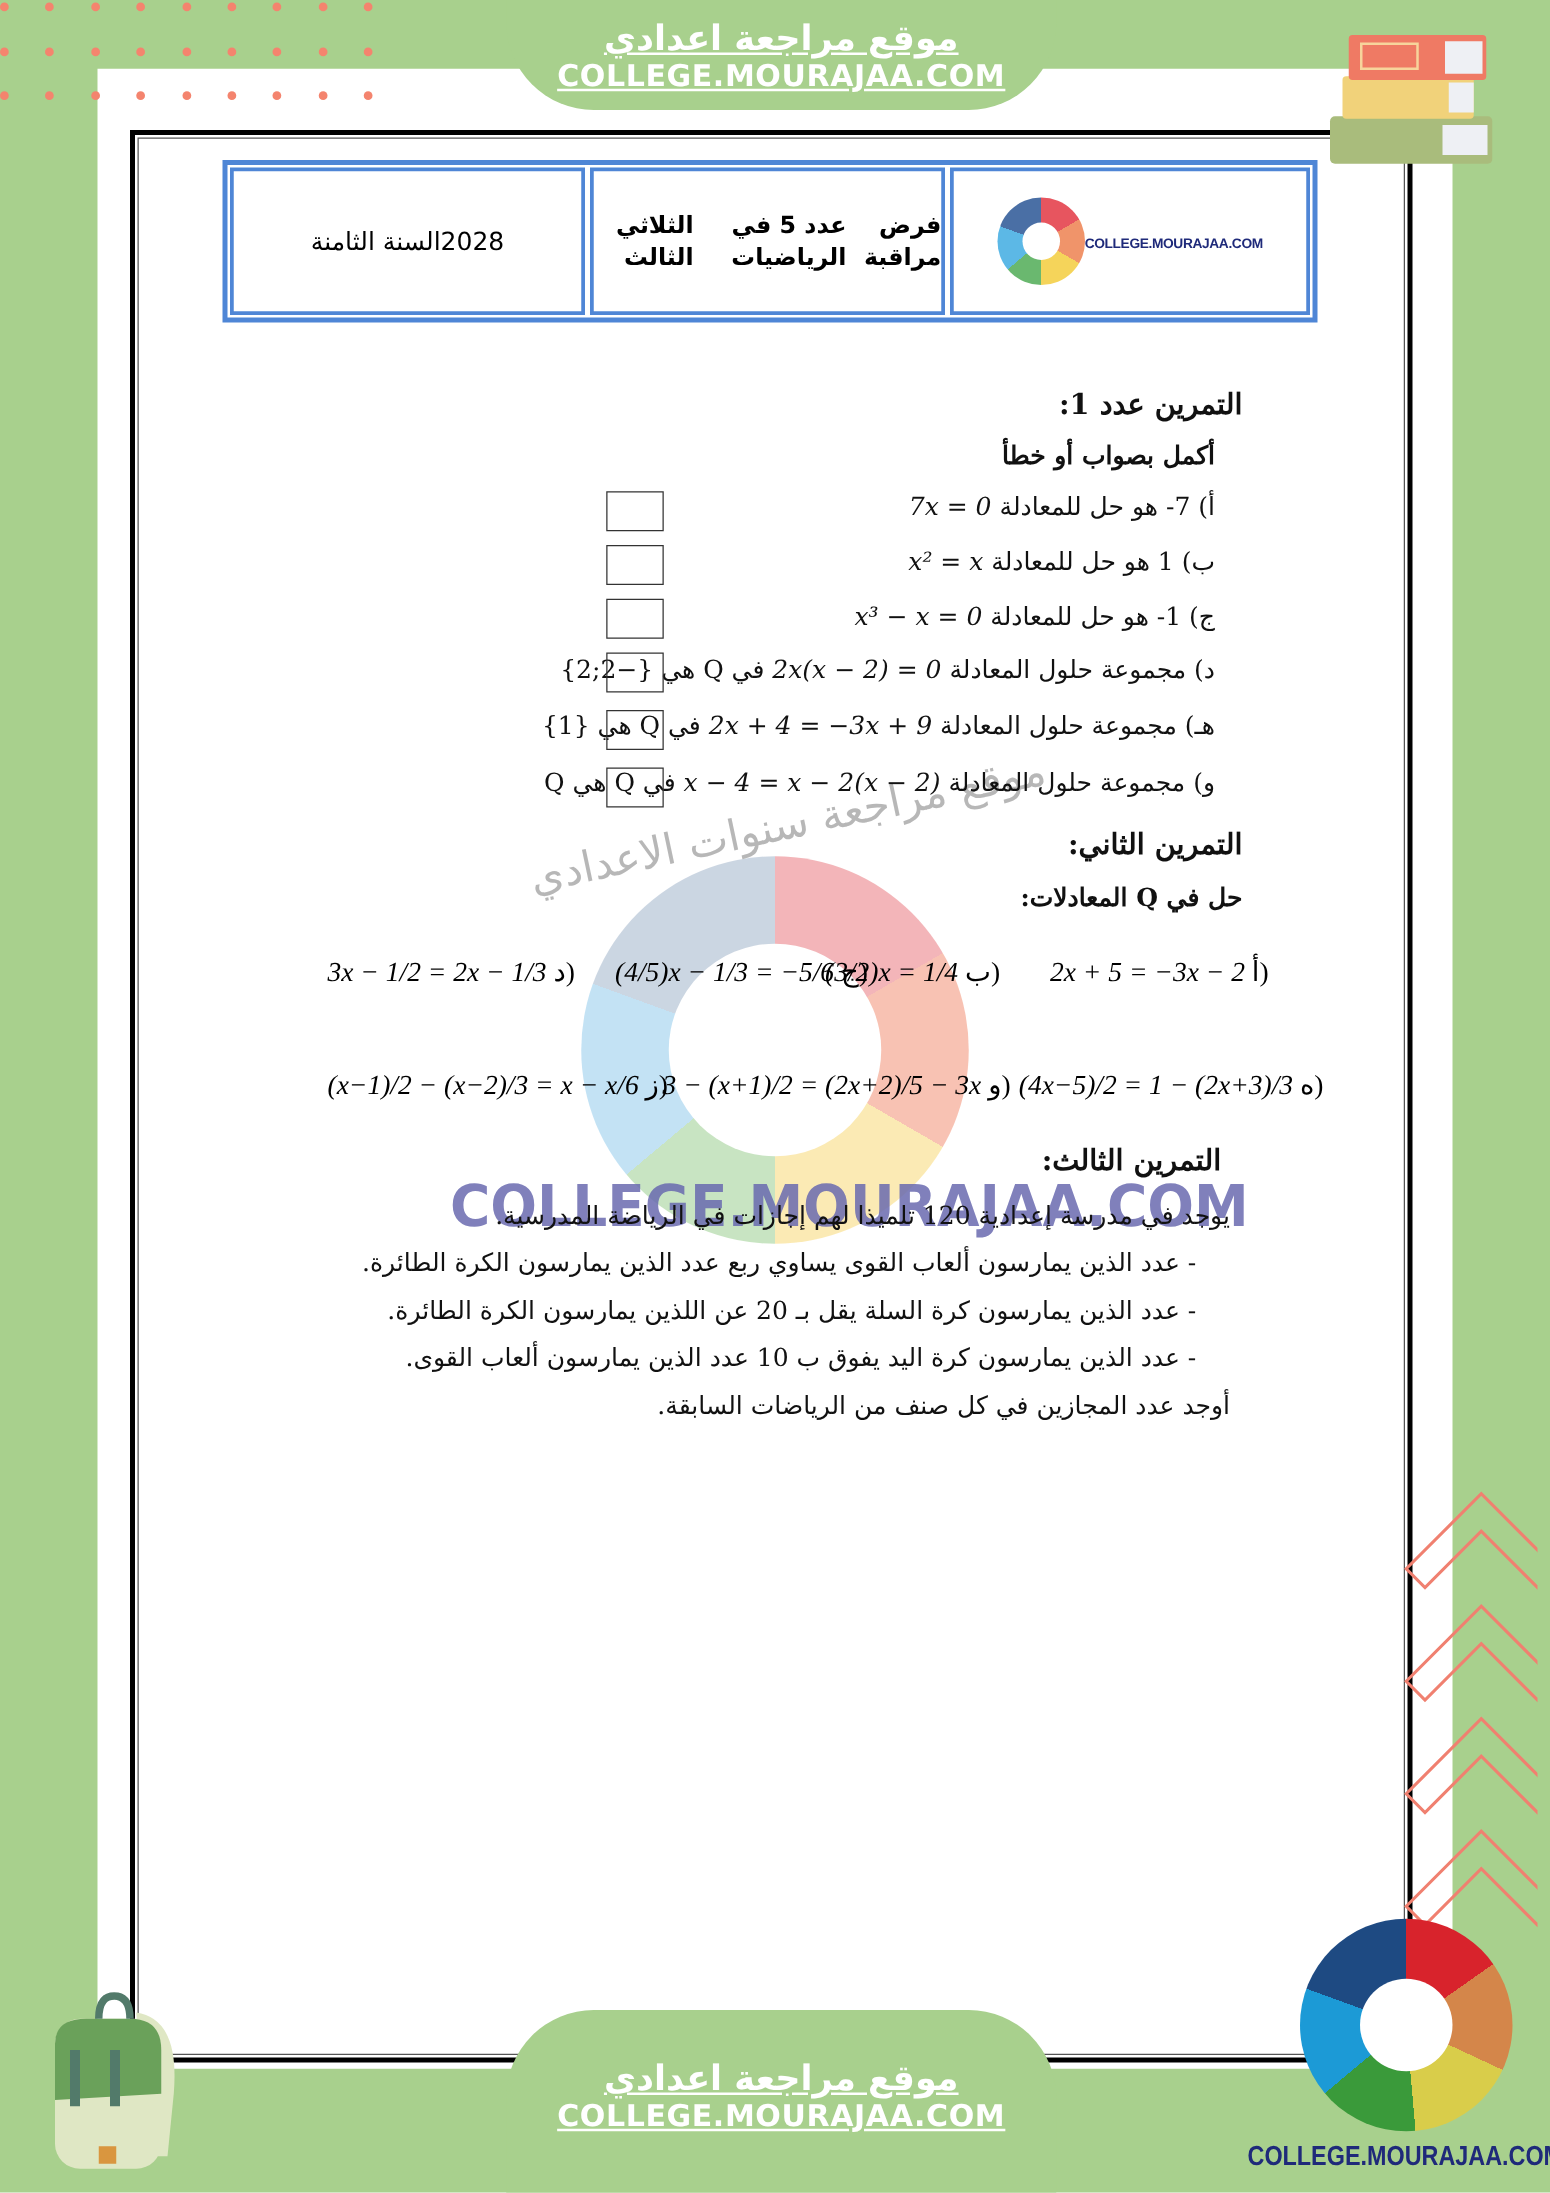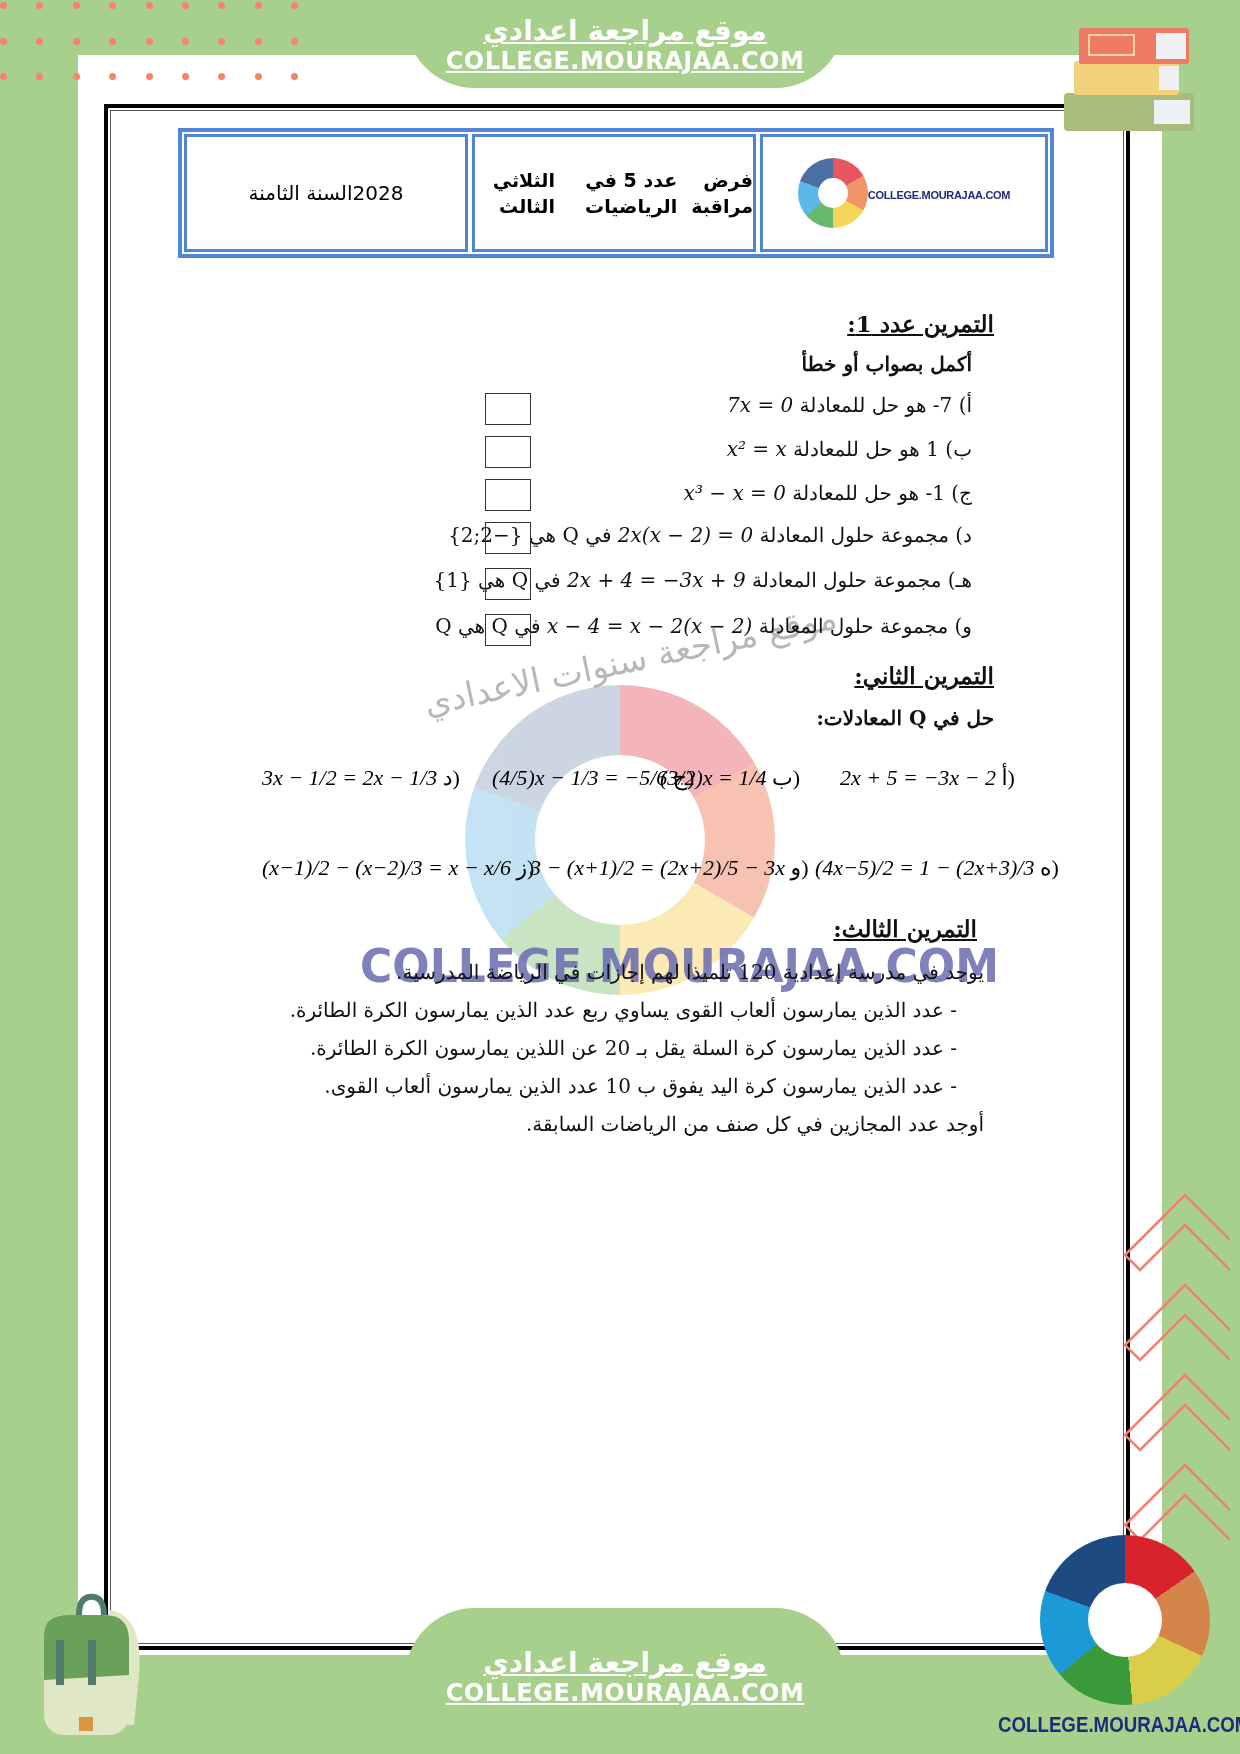--- a/index.html
+++ b/index.html
@@ -18,21 +18,21 @@
   .frame-inner{position:absolute;left:110px;top:110px;width:1014px;height:1534px;border:1px solid #555;box-sizing:border-box;}
   .header-table{position:absolute;left:178px;top:128px;width:876px;height:130px;border:4px solid #4f86d6;box-sizing:border-box;display:flex;background:#fff;}
   .hcell{border:3px solid #4f86d6;margin:2px;box-sizing:border-box;display:flex;flex-direction:row;align-items:center;justify-content:center;font-family:"DejaVu Sans","Liberation Sans",sans-serif;}
   .hcell.left{width:284px;font-size:20px;line-height:32px;}
   .hcell.mid{width:284px;font-size:19px;font-weight:bold;line-height:26px;direction:rtl;}
   .hcell.right{flex:1;}
   .logo-ring{width:70px;height:70px;border-radius:50%;background:conic-gradient(#e7555f 0 60deg,#f0946a 60deg 120deg,#f5d45a 120deg 180deg,#6ab86f 180deg 230deg,#5cb8e6 230deg 290deg,#4a6fa5 290deg 360deg);position:relative;}
   .logo-ring::after{content:"";position:absolute;left:20px;top:20px;width:30px;height:30px;border-radius:50%;background:#fff;}
   .logo-text{font-size:11px;font-weight:bold;color:#1f2a7a;margin-top:4px;font-family:"Liberation Sans",sans-serif;letter-spacing:-0.3px;}
   .content{position:absolute;direction:rtl;font-family:"DejaVu Serif","Liberation Serif",serif;color:#111;}
-  .ex-title{font-weight:bold;font-size:23px;text-decoration:underline;}
+  .ex-title{font-weight:bold;font-size:23px;}
   .instr{font-weight:bold;font-size:20px;}
   .item{font-size:20px;white-space:nowrap;}
   .box{position:absolute;width:46px;height:32px;border:1.5px solid #333;box-sizing:border-box;background:transparent;}
   .eq{position:absolute;font-size:22px;white-space:nowrap;direction:ltr;font-family:"Liberation Serif","DejaVu Serif",serif;}
   .para{font-size:20px;white-space:nowrap;}
   .watermark-ring{position:absolute;left:465px;top:685px;width:310px;height:310px;border-radius:50%;background:conic-gradient(#f1a9ad 0 60deg,#f7b8a6 60deg 120deg,#fbe7a8 120deg 180deg,#bfe0b8 180deg 230deg,#b9def3 230deg 290deg,#c3cfdd 290deg 360deg);opacity:0.85;}
   .watermark-ring::after{content:"";position:absolute;left:70px;top:70px;width:170px;height:170px;border-radius:50%;background:#fff;}
   .wm-arc-text{position:absolute;left:420px;top:640px;font-size:34px;color:#9a9a9a;font-family:"DejaVu Sans",sans-serif;transform:rotate(-12deg);direction:rtl;opacity:0.7;}
   .wm-college{position:absolute;left:360px;top:940px;font-size:44px;font-weight:bold;color:#6a6bb0;opacity:0.85;font-family:"DejaVu Sans","Liberation Sans",sans-serif;letter-spacing:0px;transform:scaleY(1.05);}
   .books{position:absolute;left:1044px;top:18px;width:150px;height:120px;}

